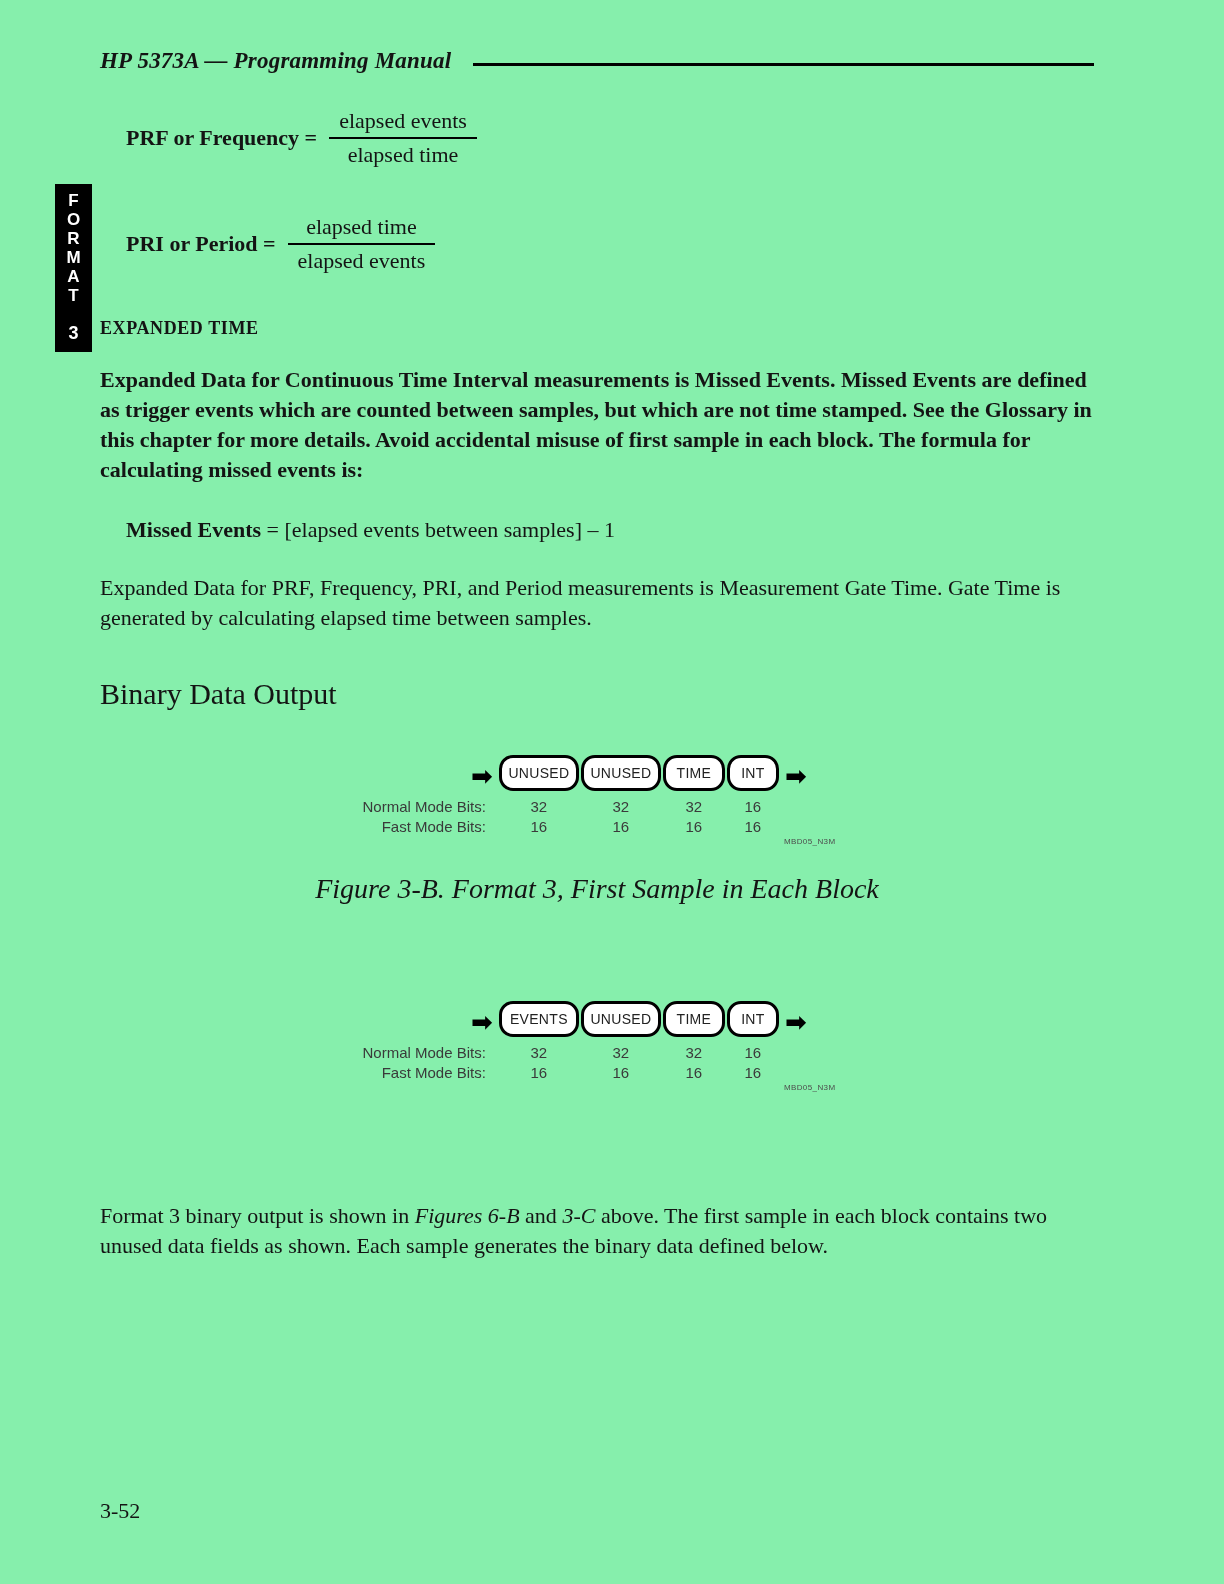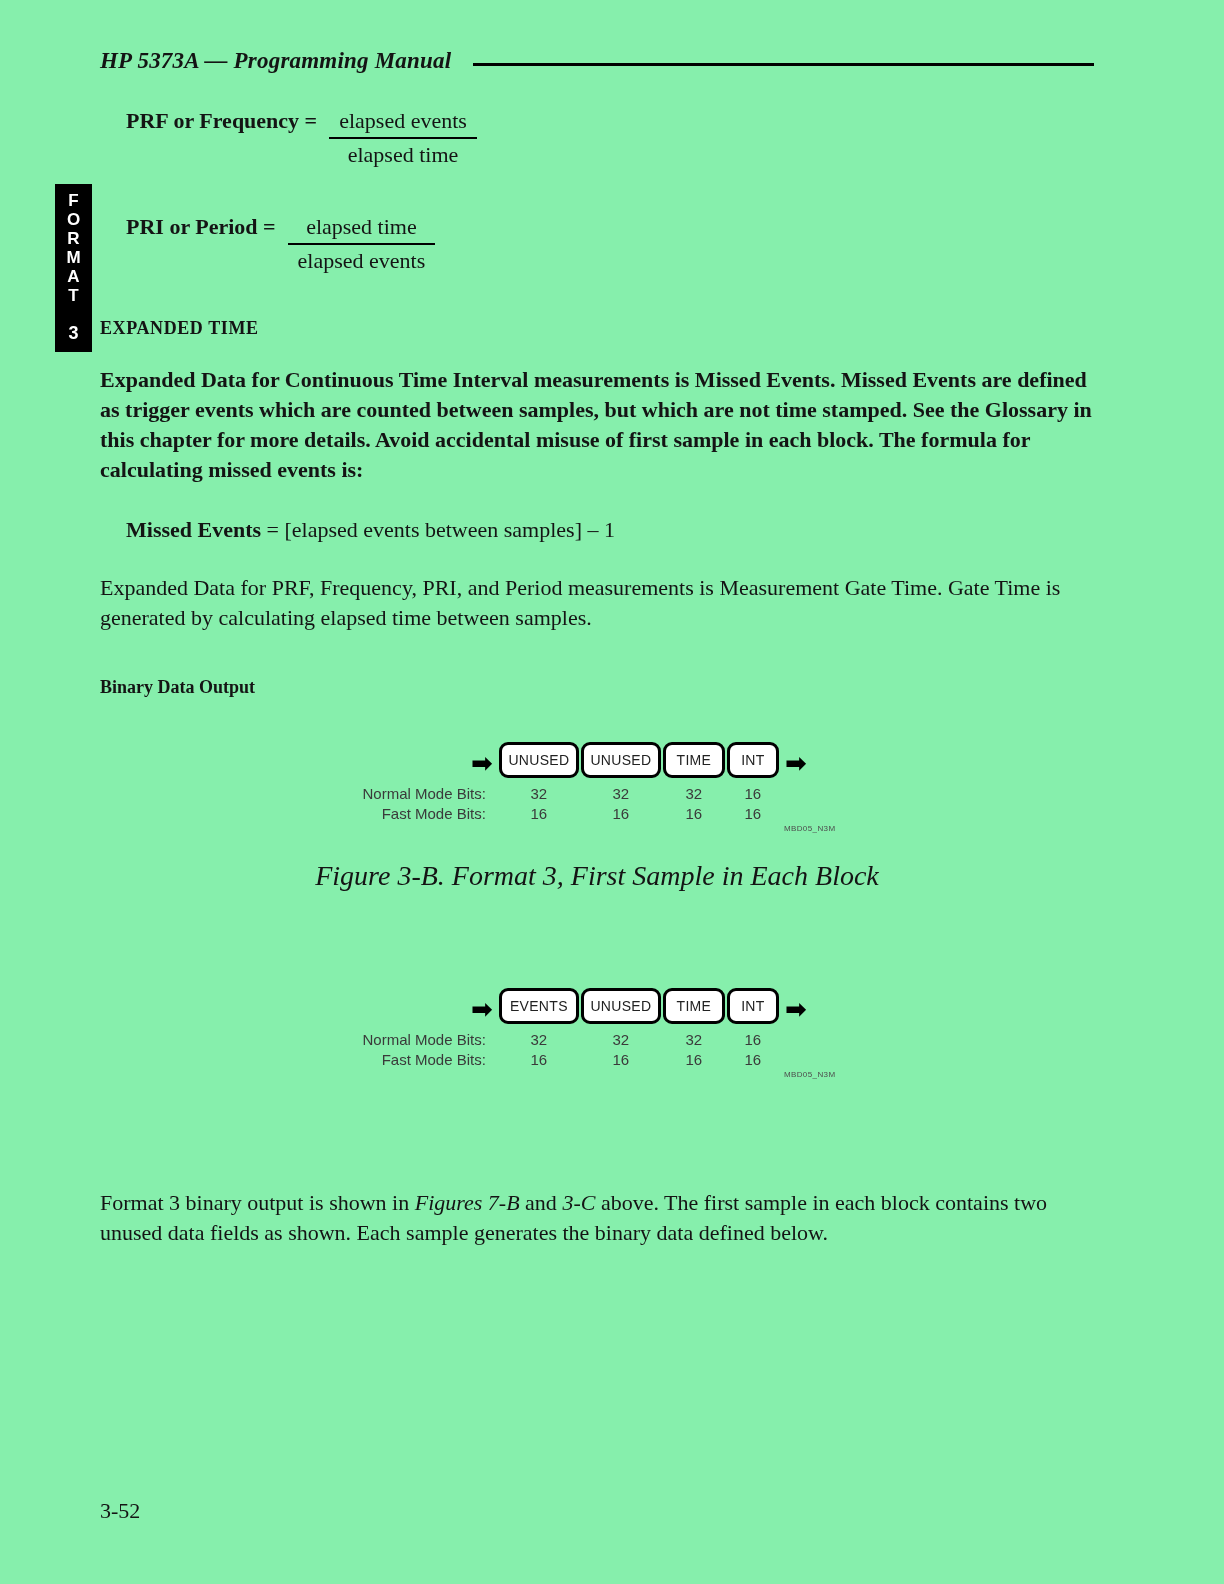--- a/index.html
+++ b/index.html
@@ -34,56 +34,56 @@
   .format-tab .tab-letter { display:block; font-size:17px; line-height:19px; }
   .tab-notch { width:7px; height:3px; background:#fff; margin:9px 0 7px 1px; }
   .format-tab .tab-number { display:block; font-size:18px; line-height:20px; }
 
   
   .content { padding:0 130px 0 100px; }
   .para { font-size:22px; line-height:30px; margin:0; text-align:left; }
   .para-intro { margin-top:46px; }
 
   
-  .formula { display:flex; align-items:flex-start; margin:34px 0 0 26px; font-size:22px; }
+  .formula { display:flex; align-items:center; margin:34px 0 0 26px; font-size:22px; }
   .formula-lhs { font-weight:bold; margin-right:12px; white-space:nowrap; }
   .fraction { display:inline-block; text-align:center; vertical-align:middle; }
   .fraction .numerator { display:block; padding:0 10px 3px 10px; border-bottom:2px solid #000; }
   .fraction .denominator { display:block; padding:3px 10px 0 10px; }
 
   .section-heading-small {
     font-size:18px; font-weight:bold; letter-spacing:0.6px;
     margin:44px 0 0 0;
   }
   .para-expanded { margin-top:26px;font-weight:bold; }
   .formula-inline { margin:32px 0 0 26px; font-size:22px; }
   .formula-inline .bold { font-weight:bold; }
   .para-gate { margin-top:30px; }
 
-  .section-heading-large { font-size:18px; font-weight:bold; margin:44px 0 0 0; }
+  .section-heading-large { font-size:30px; font-weight:normal; margin:44px 0 0 0; }
 
   
   .figure { text-align:center; }
   .figure-first { margin-top:44px; }
   .figure-second { margin-top:96px; }
   .fig-grid {
     display:inline-grid;
     grid-template-columns:auto 82px 82px 64px 54px auto;
     align-items:center;
     font-family:"Liberation Sans", sans-serif;
     position:relative;
   }
   .fig-arrow {
     font-family:"DejaVu Sans", sans-serif;
     font-size:26px; line-height:26px; color:#000; font-weight:bold;
   }
   .fig-arrow.left  { justify-self:end;  margin-right:5px; }
   .fig-arrow.right { justify-self:start; margin-left:5px; }
   .fig-box {
-    border:3px solid #000; border-radius:9px;
+    border:3px solid #000; border-radius:14px;
     height:30px; line-height:30px;
     font-size:14px; letter-spacing:0.3px; color:#222;
     background:#fff; margin:0 1px 6px 1px; text-align:center;
   }
   .bits-label {
     grid-column:1; text-align:right; padding-right:12px;
     font-size:15px; line-height:20px; color:#3a3a3a; white-space:nowrap;
   }
   .bits-val { font-size:15px; line-height:20px; color:#3a3a3a; text-align:center; }
   .bits-spacer { min-width:30px; }
@@ -198,19 +198,19 @@
 
         <span class="bits-label">Fast Mode Bits:</span>
         <span class="bits-val">16</span>
         <span class="bits-val">16</span>
         <span class="bits-val">16</span>
         <span class="bits-val">16</span>
         <span class="fig-tag">MBD05_N3M</span>
       </div>
     </div>
 
-    <p class="para para-closing"><span>Format 3 binary output is shown in </span><span class="ital">Figures 7-B</span><span> and </span><span class="ital">3-C</span><span> above. The first sample in each block contains two unused data fields as shown. Each sample generates the binary data defined below.</span></p>
+    <p class="para para-closing"><span>Format 3 binary output is shown in </span><span class="ital">Figures 6-B</span><span> and </span><span class="ital">3-C</span><span> above. The first sample in each block contains two unused data fields as shown. Each sample generates the binary data defined below.</span></p>
 
   </div>
 
   <div class="footer-pagenum">3-52</div>
 
 </div>
 
 </body></html>

